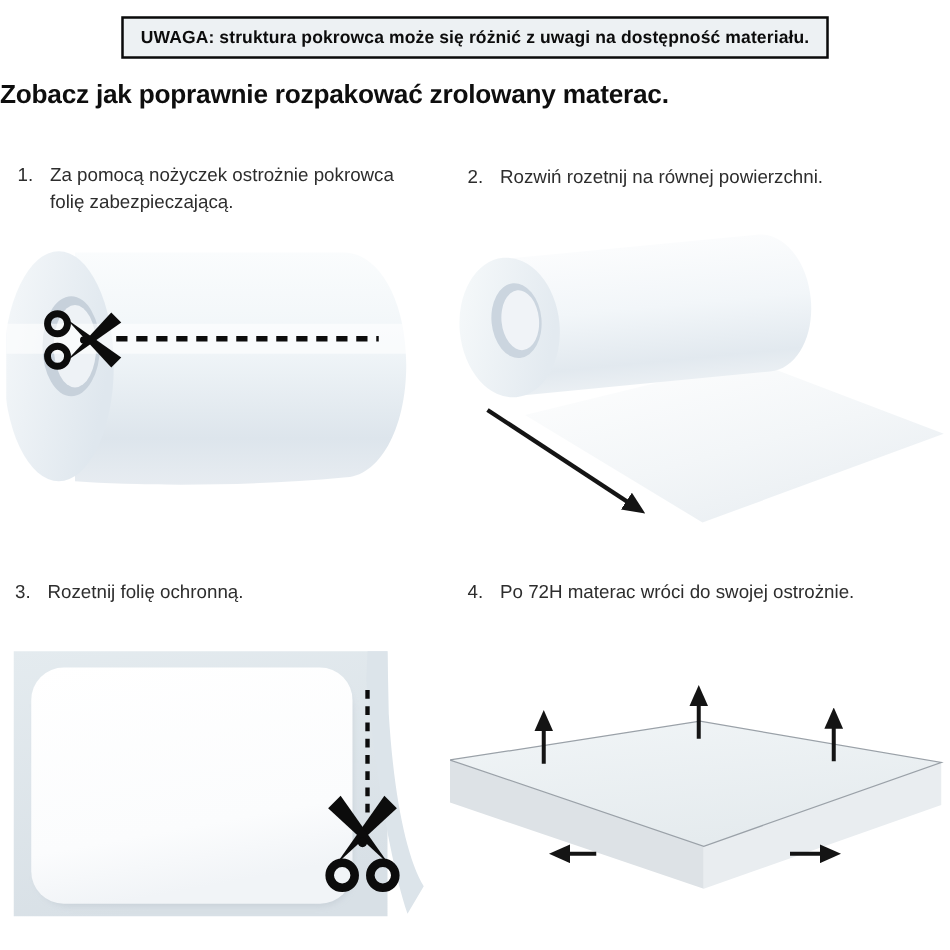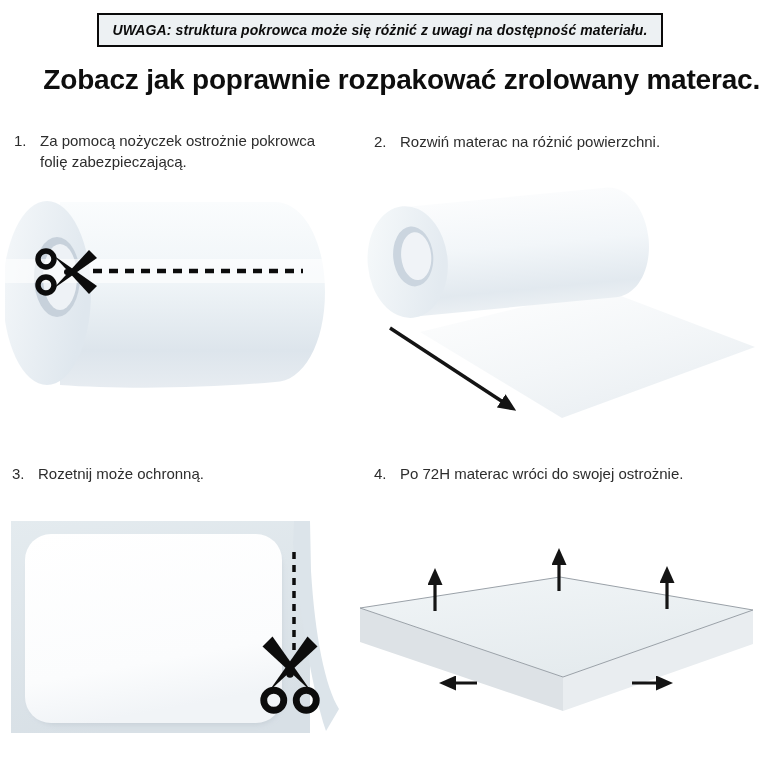--- a/index.html
+++ b/index.html
@@ -2,25 +2,25 @@
 <html><head>
 <meta charset="utf-8">
 <style>
   html,body{margin:0;padding:0;background:#ffffff;}
   .page{
     position:relative;width:760px;height:760px;background:#ffffff;overflow:hidden;
     font-family:"Liberation Sans","DejaVu Sans",sans-serif;color:#2d2d2d;
   }
   .banner{
     width:fit-content;margin:13px auto 0;padding:6px 14px;
-    background:#edf1f3;border:2px solid #0a0a0a;box-sizing:border-box;font-style:italic;
+    background:#edf1f3;border:2px solid #0a0a0a;box-sizing:border-box;
   }
   .banner span{font-size:14px;font-weight:700;color:#0c0c0c;letter-spacing:.1px;}
   .heading{
-    margin:17px 0 0;text-align:right;font-size:28px;font-weight:700;color:#0e0e0e;
+    margin:17px 0 0;text-align:left;font-size:21px;font-weight:700;color:#0e0e0e;
     letter-spacing:-.2px;
   }
   .cap{position:absolute;display:flex;font-size:15px;line-height:21px;color:#2d2d2d;}
   .cap .num{flex:none;width:26px;}
   .illus{position:absolute;display:block;}
 </style>
 </head>
 <body>
 
 <div class="page">
@@ -30,25 +30,25 @@
   </div>
 
   <h1 class="heading">Zobacz jak poprawnie rozpakować zrolowany materac.</h1>
 
   <div class="cap" style="left:14px;top:130px;">
     <span class="num">1.</span>
     <span class="txt" style="width:292px">Za pomocą nożyczek ostrożnie pokrowca folię zabezpieczającą.</span>
   </div>
   <div class="cap" style="left:374px;top:131px;">
     <span class="num">2.</span>
-    <span class="txt" style="width:330px">Rozwiń materac na różnić powierzchni.</span>
+    <span class="txt" style="width:330px">Rozwiń rozetnij na równej powierzchni.</span>
   </div>
   <div class="cap" style="left:12px;top:463px;">
     <span class="num">3.</span>
-    <span class="txt" style="width:300px">Rozetnij może ochronną.</span>
+    <span class="txt" style="width:300px">Rozetnij folię ochronną.</span>
   </div>
   <div class="cap" style="left:374px;top:463px;">
     <span class="num">4.</span>
     <span class="txt" style="width:340px">Po 72H materac wróci do swojej ostrożnie.</span>
   </div>
 
   <svg class="illus" style="left:5px;top:192px;" width="330" height="205" viewBox="0 0 330 205">
     <defs>
       <linearGradient id="s1body" x1="0" y1="0" x2="0" y2="1">
         <stop offset="0" stop-color="#fafcfd"></stop>

